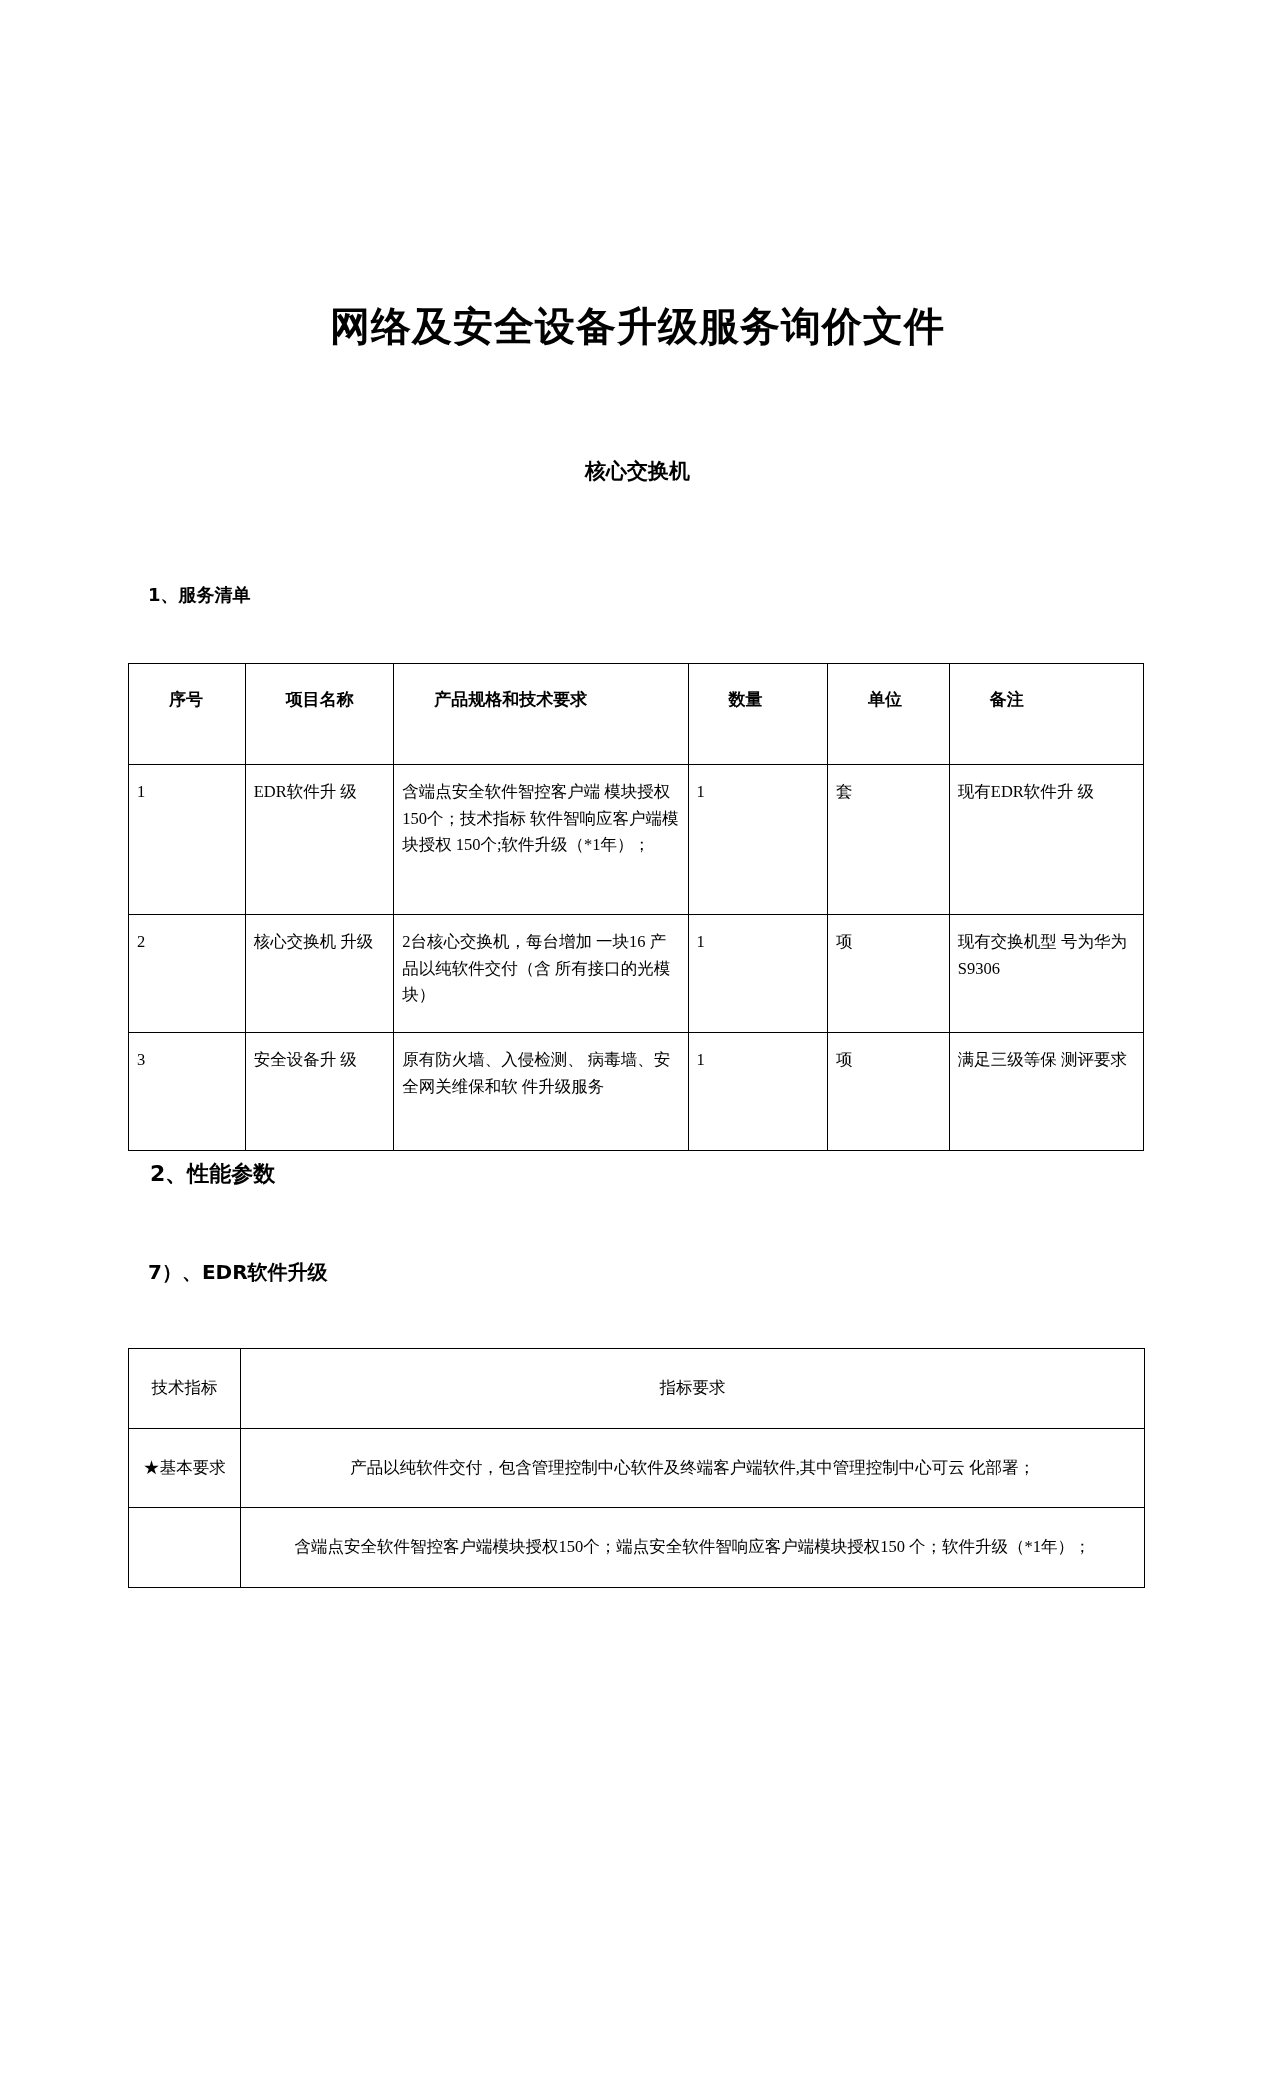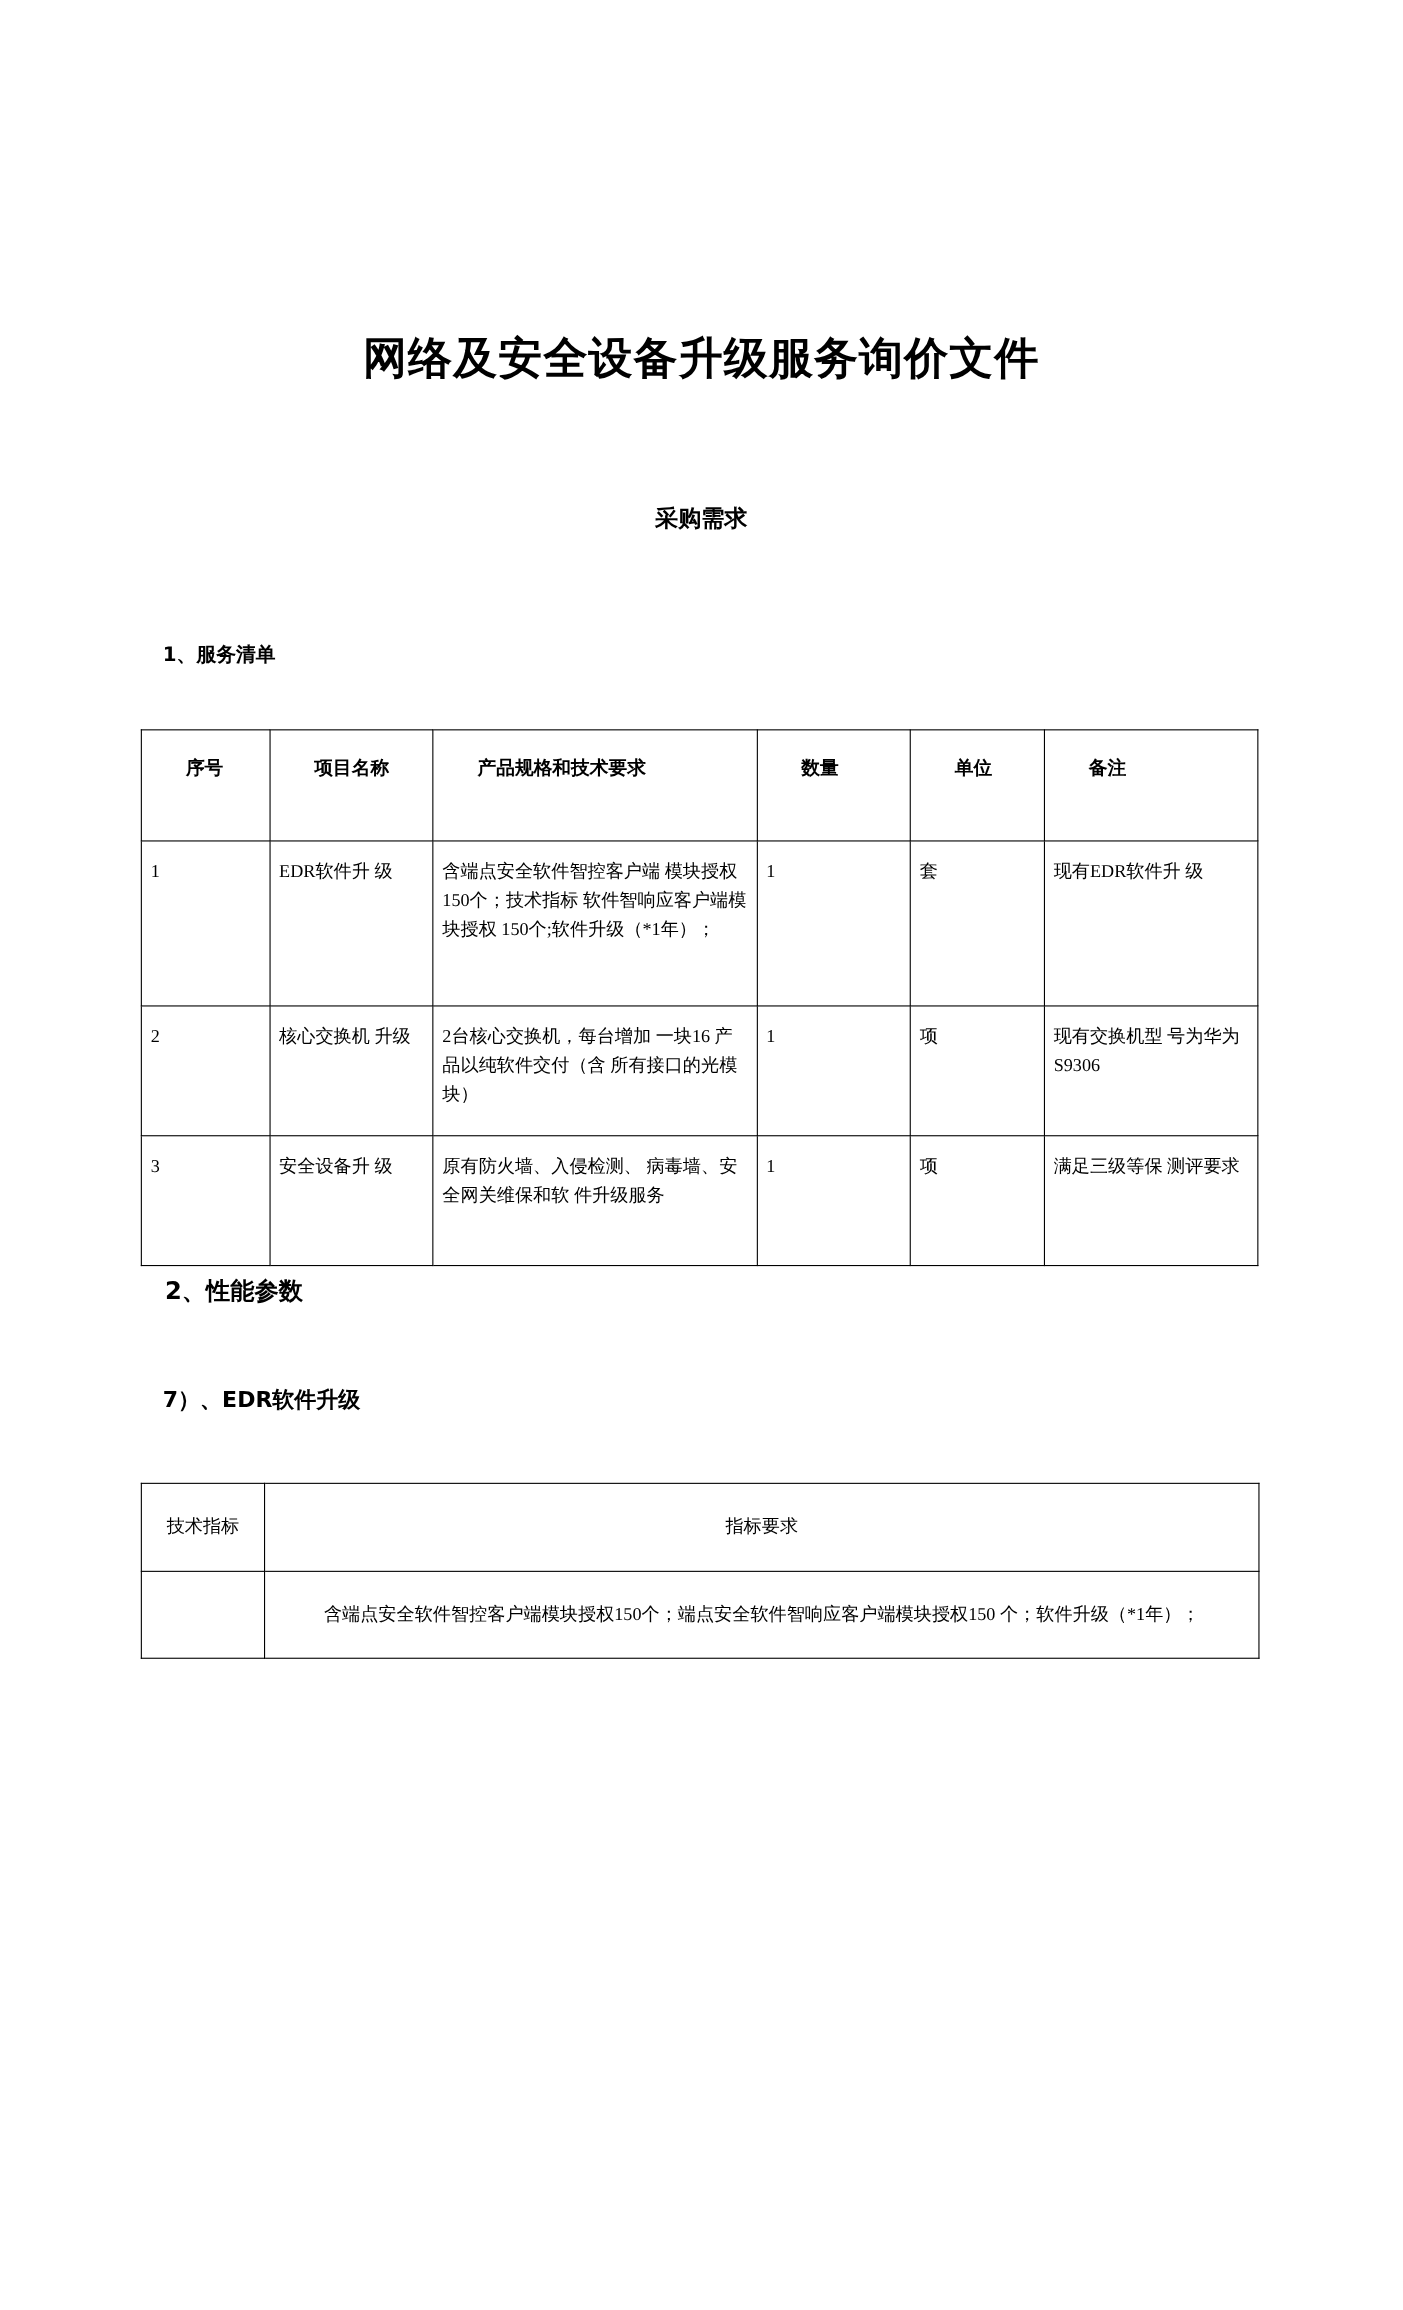--- a/index.html
+++ b/index.html
@@ -111,21 +111,21 @@
   .r2 { height: 118px; }
   .r3 { height: 118px; }
 </style>
 </head>
 <body>
 
 <div class="page">
 
   <h1 class="doc-title">网络及安全设备升级服务询价文件</h1>
 
-  <div class="subtitle">采购需求</div>
+  <div class="subtitle">核心交换机</div>
 
   <div class="section-head">1、服务清单</div>
 
   <table class="t1">
     <colgroup>
       <col class="col-a">
         <col class="col-b">
         <col class="col-c">
         <col class="col-d">
         <col class="col-e">
@@ -174,20 +174,24 @@
   <table class="t2">
     <colgroup>
       <col class="c1">
         <col class="c2">
     </colgroup>
     <tbody>
       <tr class="tall">
         <td>技术指标</td>
         <td>指标要求</td>
       </tr>
+      <tr class="tall">
+        <td>★基本要求</td>
+        <td>产品以纯软件交付，包含管理控制中心软件及终端客户端软件,其中管理控制中心可云 化部署；</td>
+      </tr>
       <tr>
         <td></td>
         <td>含端点安全软件智控客户端模块授权150个；端点安全软件智响应客户端模块授权150 个；软件升级（*1年）；</td>
       </tr>
     </tbody>
   </table>
 
 </div>
 
 </body></html>

